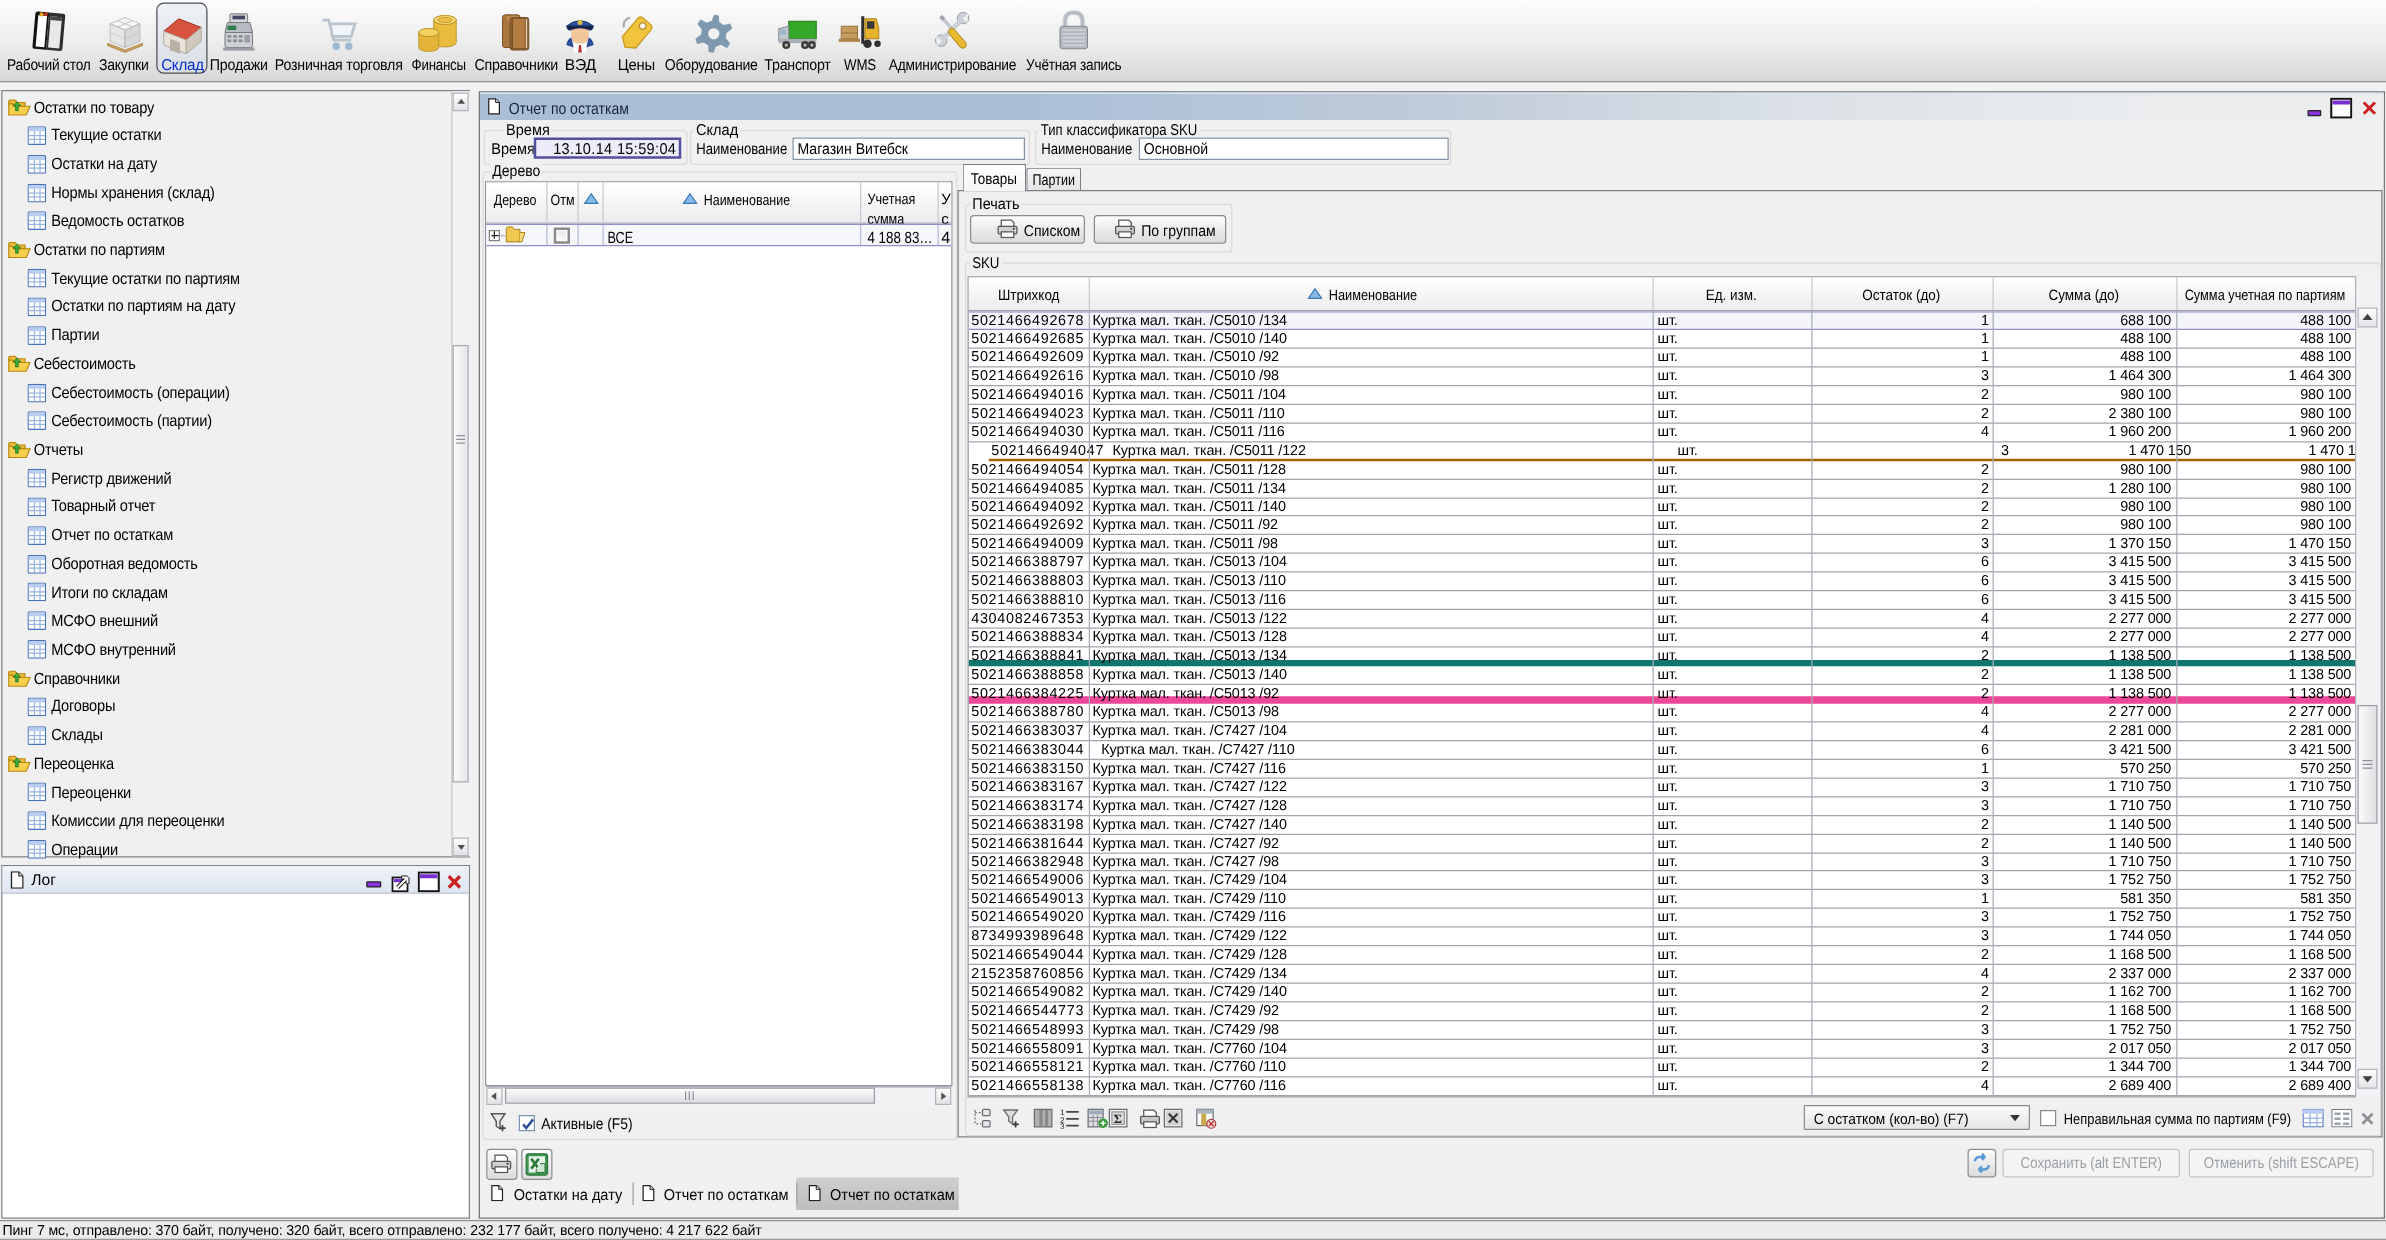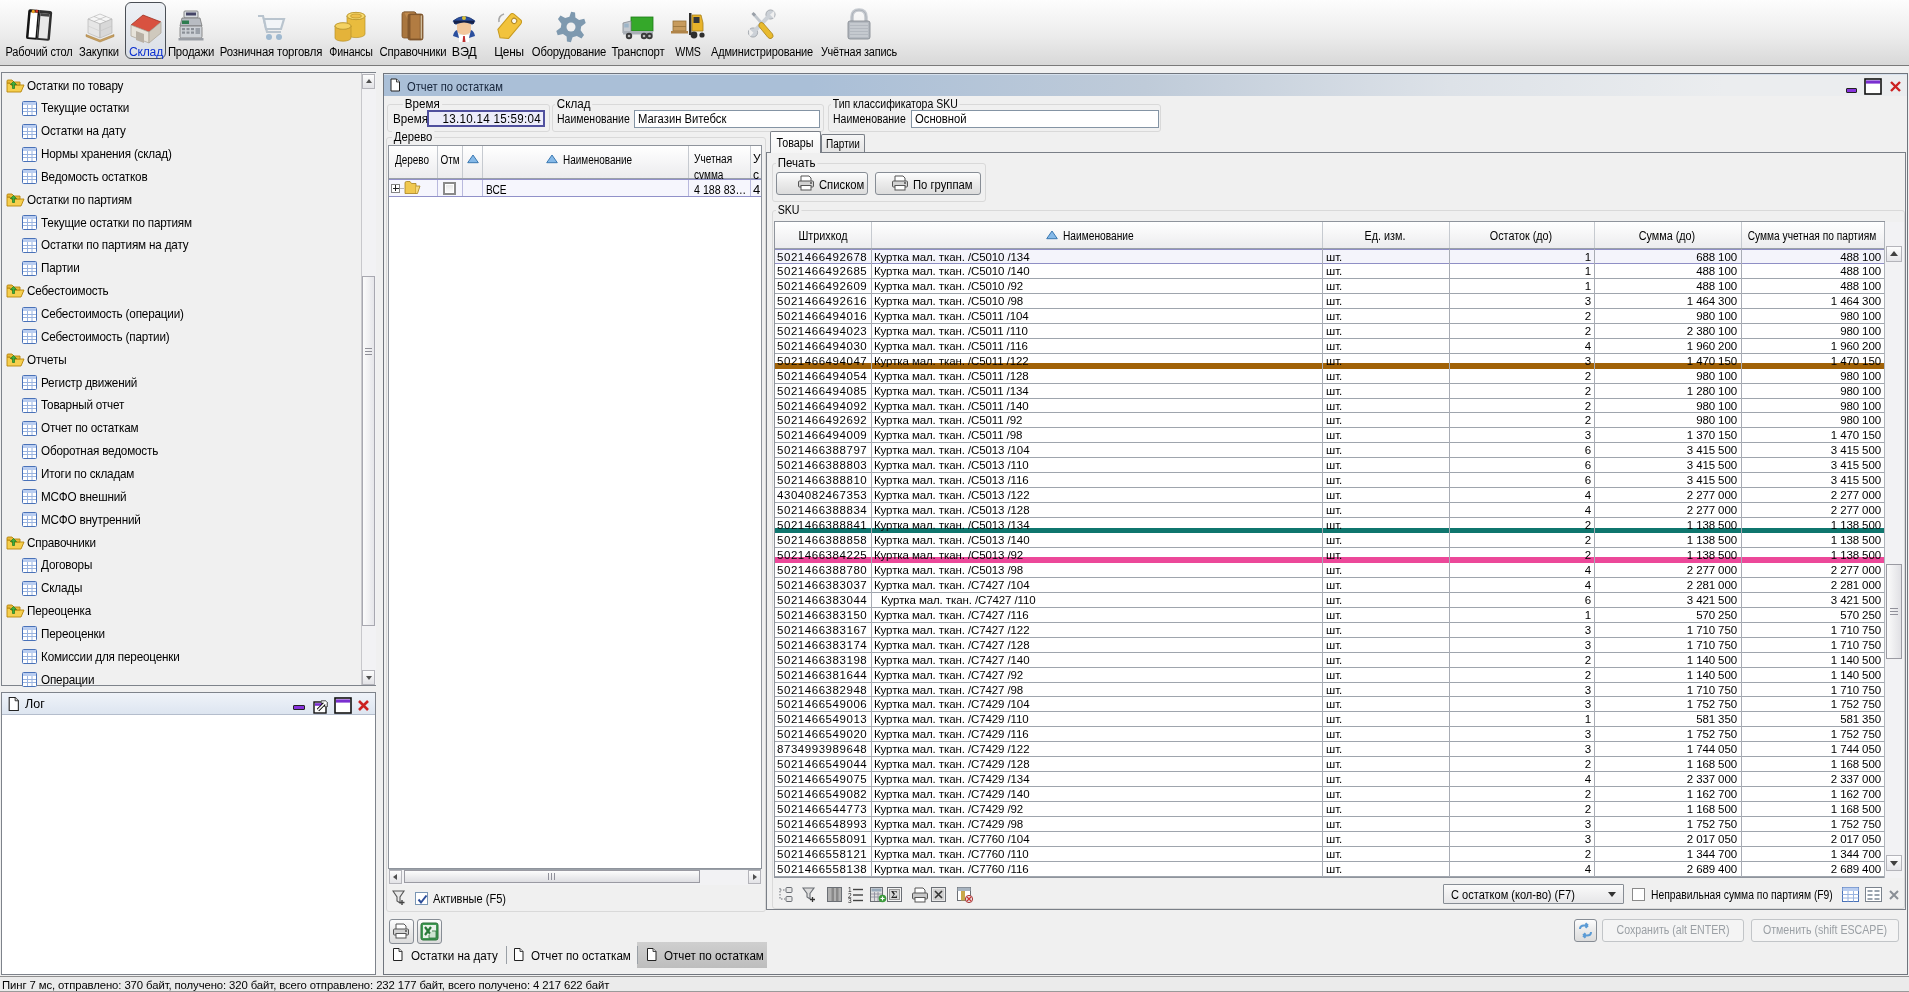--- a/index.html
+++ b/index.html
@@ -647,21 +647,21 @@
 <span style="position:absolute;left:866px;top:1px;width:240px;text-align:right">980 100</span>
 </div>
 <div style="position:absolute;left:0;top:90px;width:1109px;height:15px;border-bottom:1px solid #9fa5ad;box-sizing:border-box">
 <span style="position:absolute;left:2px;top:1px;letter-spacing:0.55px">5021466494030</span>
 <span style="position:absolute;left:99px;top:1px">Куртка мал. ткан. /C5011 /116</span>
 <span style="position:absolute;left:551px;top:1px">шт.</span>
 <span style="position:absolute;left:679px;top:1px;width:137px;text-align:right">4</span>
 <span style="position:absolute;left:719px;top:1px;width:243px;text-align:right">1 960 200</span>
 <span style="position:absolute;left:866px;top:1px;width:240px;text-align:right">1 960 200</span>
 </div>
-<div style="position:absolute;left:0;top:105px;width:1109px;height:15px;border-bottom:6px solid #a16207;box-sizing:border-box">
+<div style="position:absolute;left:16px;top:105px;width:1109px;height:15px;border-bottom:2px solid #a16207;box-sizing:border-box">
 <span style="position:absolute;left:2px;top:1px;letter-spacing:0.55px">5021466494047</span>
 <span style="position:absolute;left:99px;top:1px">Куртка мал. ткан. /C5011 /122</span>
 <span style="position:absolute;left:551px;top:1px">шт.</span>
 <span style="position:absolute;left:679px;top:1px;width:137px;text-align:right">3</span>
 <span style="position:absolute;left:719px;top:1px;width:243px;text-align:right">1 470 150</span>
 <span style="position:absolute;left:866px;top:1px;width:240px;text-align:right">1 470 150</span>
 </div>
 <div style="position:absolute;left:0;top:120px;width:1109px;height:15px;border-bottom:1px solid #9fa5ad;box-sizing:border-box">
 <span style="position:absolute;left:2px;top:1px;letter-spacing:0.55px">5021466494054</span>
 <span style="position:absolute;left:99px;top:1px">Куртка мал. ткан. /C5011 /128</span>
@@ -872,21 +872,21 @@
 </div>
 <div style="position:absolute;left:0;top:508px;width:1109px;height:15px;border-bottom:1px solid #9fa5ad;box-sizing:border-box">
 <span style="position:absolute;left:2px;top:1px;letter-spacing:0.55px">5021466549044</span>
 <span style="position:absolute;left:99px;top:1px">Куртка мал. ткан. /C7429 /128</span>
 <span style="position:absolute;left:551px;top:1px">шт.</span>
 <span style="position:absolute;left:679px;top:1px;width:137px;text-align:right">2</span>
 <span style="position:absolute;left:719px;top:1px;width:243px;text-align:right">1 168 500</span>
 <span style="position:absolute;left:866px;top:1px;width:240px;text-align:right">1 168 500</span>
 </div>
 <div style="position:absolute;left:0;top:523px;width:1109px;height:15px;border-bottom:1px solid #9fa5ad;box-sizing:border-box">
-<span style="position:absolute;left:2px;top:1px;letter-spacing:0.55px">5021466549075</span>
+<span style="position:absolute;left:2px;top:1px;letter-spacing:0.55px">2152358760856</span>
 <span style="position:absolute;left:99px;top:1px">Куртка мал. ткан. /C7429 /134</span>
 <span style="position:absolute;left:551px;top:1px">шт.</span>
 <span style="position:absolute;left:679px;top:1px;width:137px;text-align:right">4</span>
 <span style="position:absolute;left:719px;top:1px;width:243px;text-align:right">2 337 000</span>
 <span style="position:absolute;left:866px;top:1px;width:240px;text-align:right">2 337 000</span>
 </div>
 <div style="position:absolute;left:0;top:538px;width:1109px;height:15px;border-bottom:1px solid #9fa5ad;box-sizing:border-box">
 <span style="position:absolute;left:2px;top:1px;letter-spacing:0.55px">5021466549082</span>
 <span style="position:absolute;left:99px;top:1px">Куртка мал. ткан. /C7429 /140</span>
 <span style="position:absolute;left:551px;top:1px">шт.</span>

